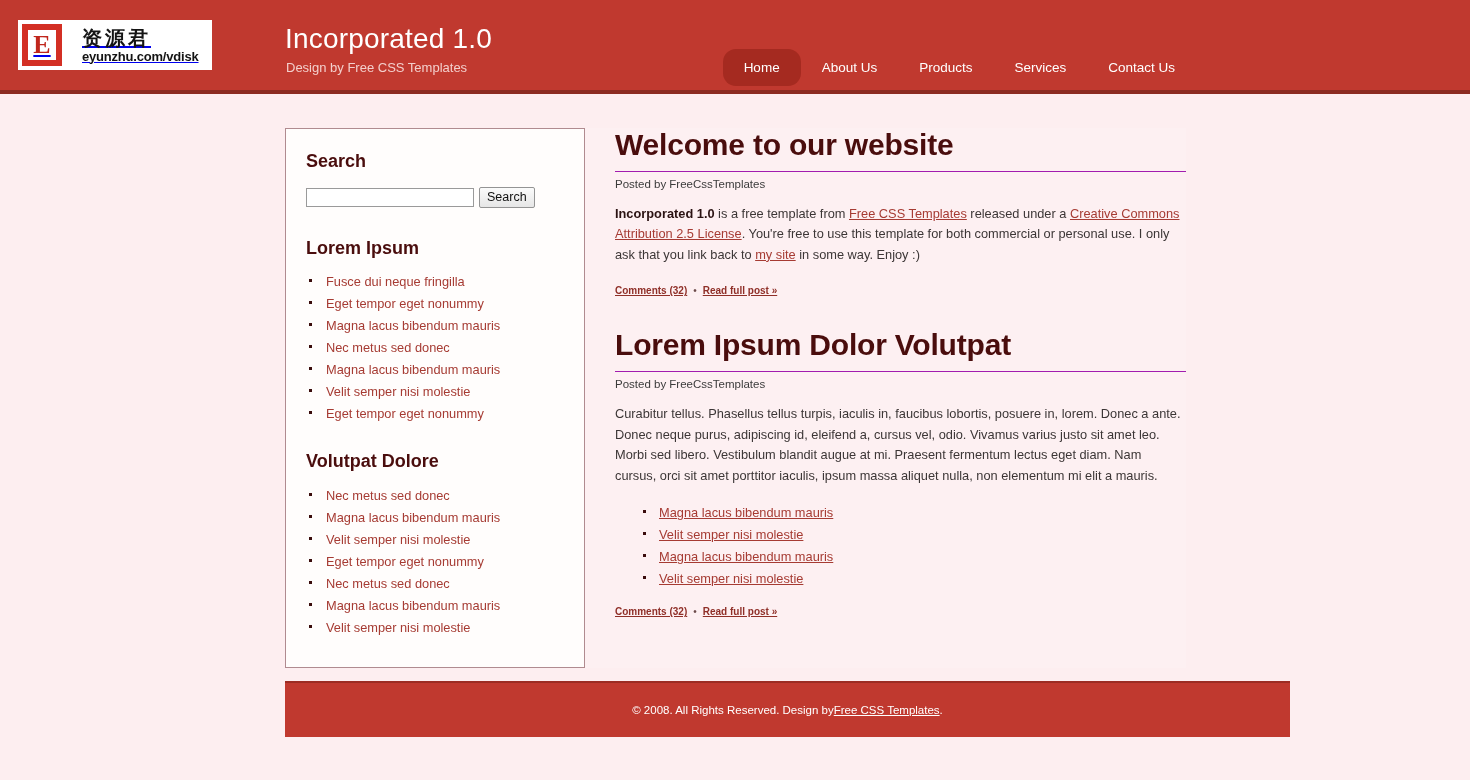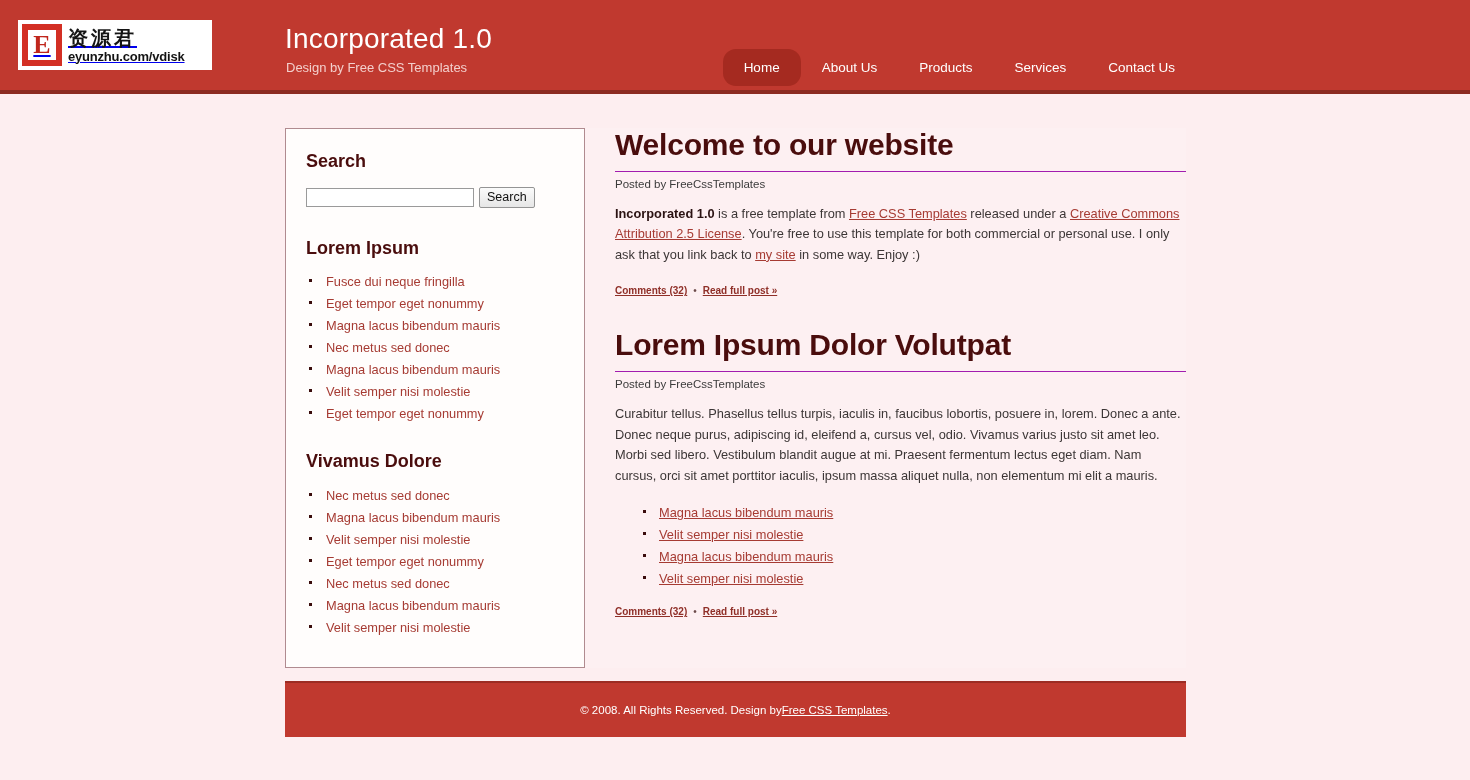--- a/index.html
+++ b/index.html
@@ -53,20 +53,21 @@
     font-weight: bold;
     font-size: 26px;
     line-height: 30px;
     text-align: center;
   }
   #logo-text {
     display: flex;
     flex-direction: column;
     justify-content: space-between;
     line-height: 1;
+    margin-left: 14px;
   }
   #logo-cn {
     font-family: "DejaVu Sans", sans-serif;
     font-size: 20px;
     font-weight: bold;
     color: #141414;
     letter-spacing: 3px;
     margin-bottom: 2px;
   }
   #logo-url {
@@ -272,21 +273,21 @@
   }
   .post-list a {
     color: #a63b33;
     font-size: 12.8px;
     text-decoration: underline;
   }
 
   
   #footer {
     margin-top: 13px;
-    width: 901px;
+    width: 1005px;
     height: 56px;
     background: #c0392f;
     border-top: 2px solid #9c2c23;
     display: flex;
     align-items: center;
     justify-content: center;
     color: #ffffff;
     font-size: 11.5px;
   }
   #footer a {
@@ -341,21 +342,21 @@
         <ul class="side-list">
           <li><a class="side-link" href="#">Fusce dui neque fringilla</a></li>
           <li><a class="side-link" href="#">Eget tempor eget nonummy</a></li>
           <li><a class="side-link" href="#">Magna lacus bibendum mauris</a></li>
           <li><a class="side-link" href="#">Nec metus sed donec</a></li>
           <li><a class="side-link" href="#">Magna lacus bibendum mauris</a></li>
           <li><a class="side-link" href="#">Velit semper nisi molestie</a></li>
           <li><a class="side-link" href="#">Eget tempor eget nonummy</a></li>
         </ul>
 
-        <h2 class="side-heading" id="side-heading-volutpat">Vivamus Dolore</h2>
+        <h2 class="side-heading" id="side-heading-volutpat">Volutpat Dolore</h2>
         <ul class="side-list">
           <li><a class="side-link" href="#">Nec metus sed donec</a></li>
           <li><a class="side-link" href="#">Magna lacus bibendum mauris</a></li>
           <li><a class="side-link" href="#">Velit semper nisi molestie</a></li>
           <li><a class="side-link" href="#">Eget tempor eget nonummy</a></li>
           <li><a class="side-link" href="#">Nec metus sed donec</a></li>
           <li><a class="side-link" href="#">Magna lacus bibendum mauris</a></li>
           <li><a class="side-link" href="#">Velit semper nisi molestie</a></li>
         </ul>
 

